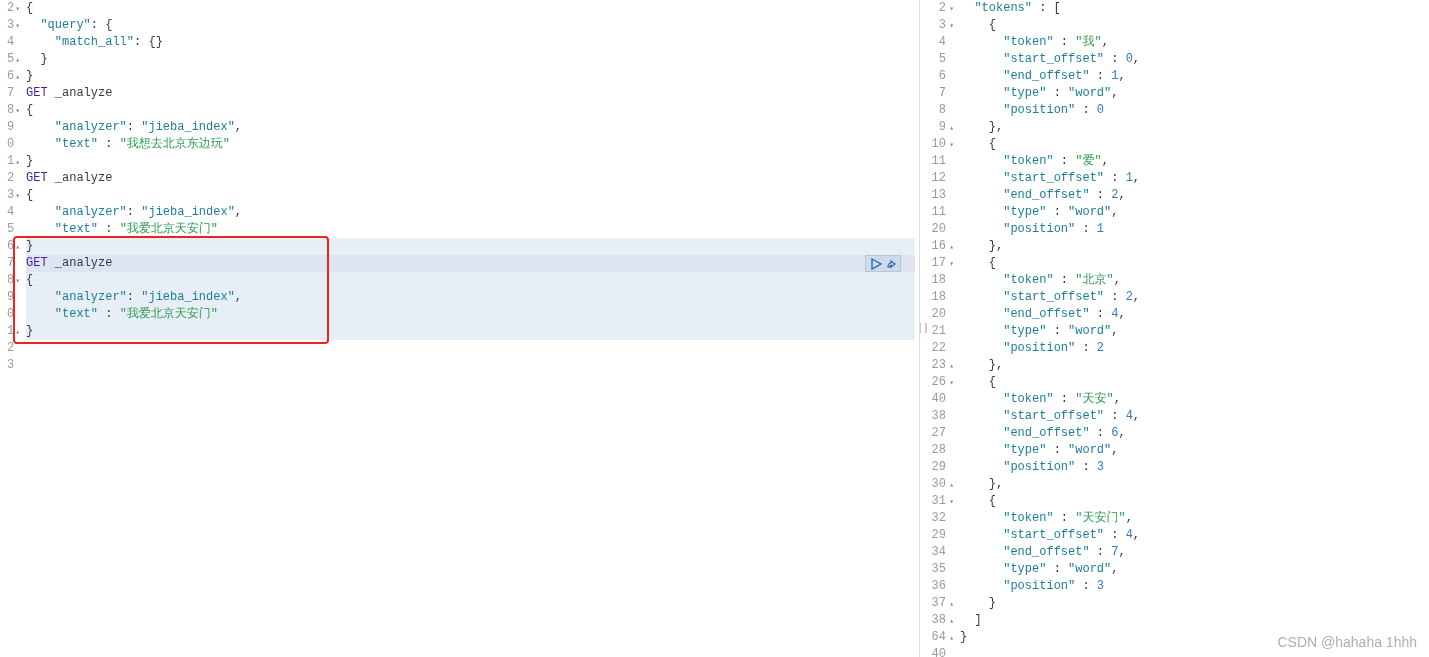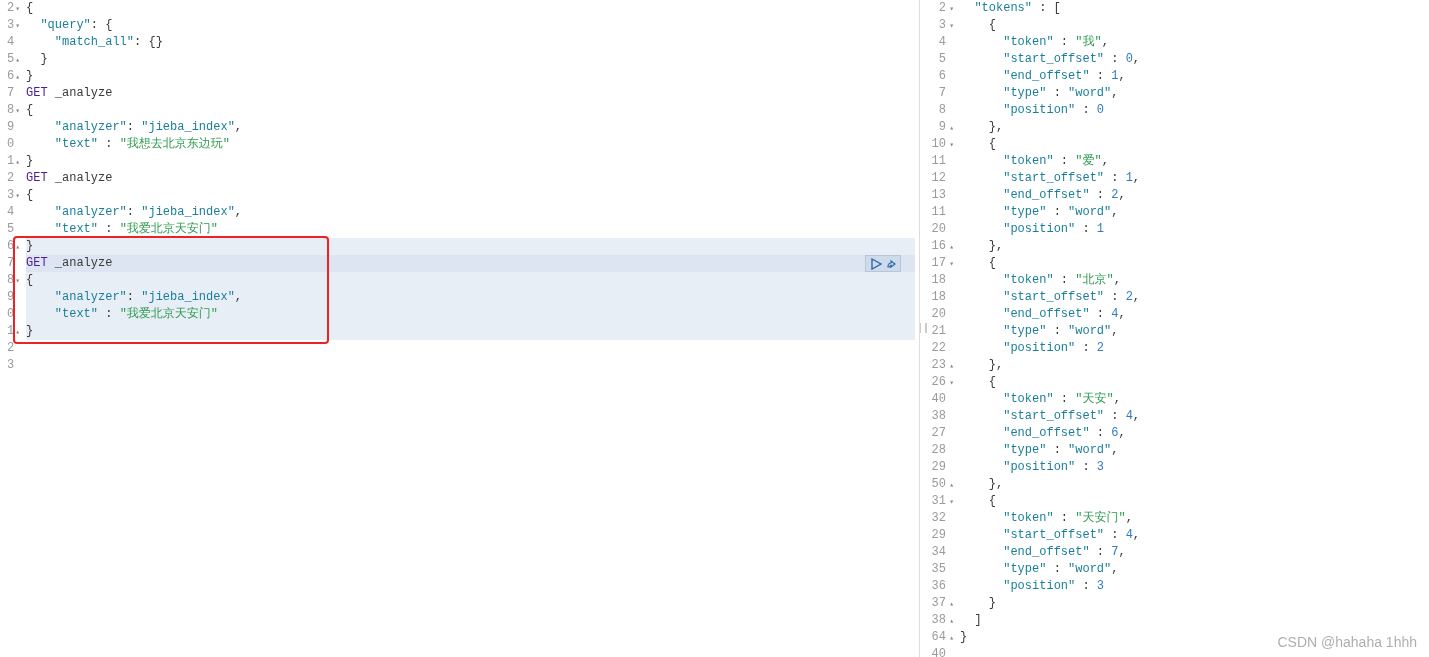--- a/index.html
+++ b/index.html
@@ -323,21 +323,21 @@
       </div>
       <div class="gutter-row">
         <span class="ln">28</span>
         <span class="fold"></span>
       </div>
       <div class="gutter-row">
         <span class="ln">29</span>
         <span class="fold"></span>
       </div>
       <div class="gutter-row">
-        <span class="ln">50</span>
+        <span class="ln">30</span>
         <span class="fold">▴</span>
       </div>
       <div class="gutter-row">
         <span class="ln">31</span>
         <span class="fold">▾</span>
       </div>
       <div class="gutter-row">
         <span class="ln">32</span>
         <span class="fold"></span>
       </div>

